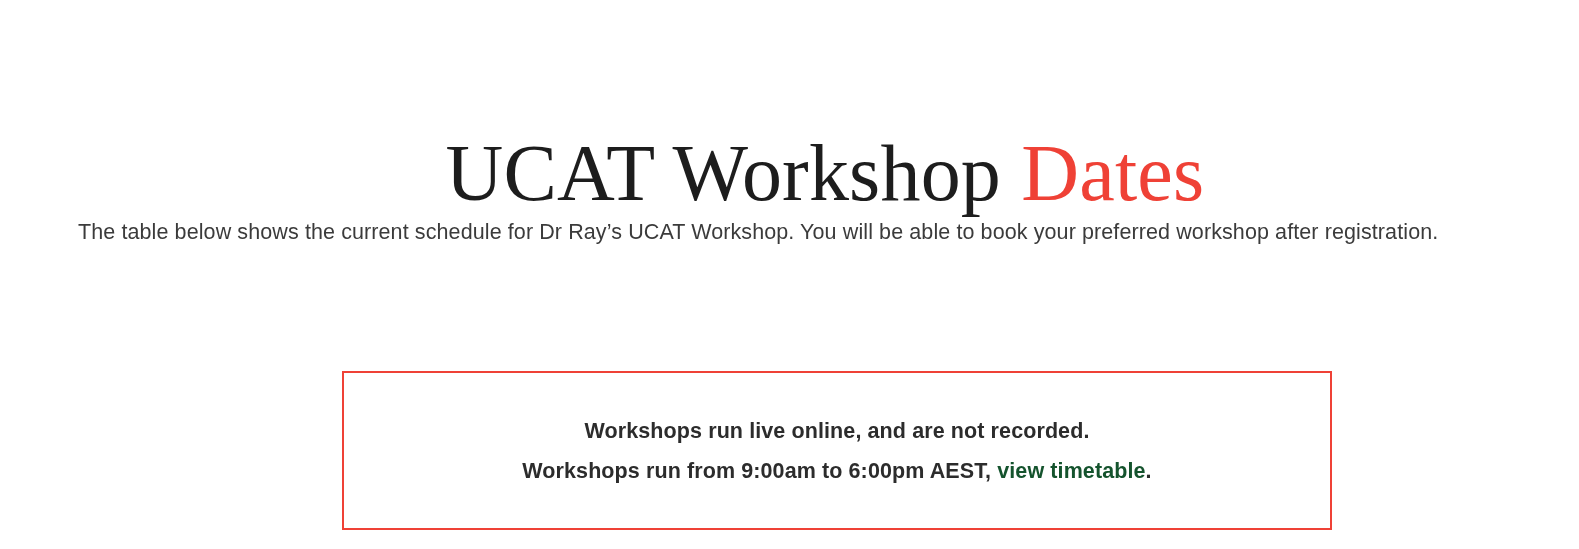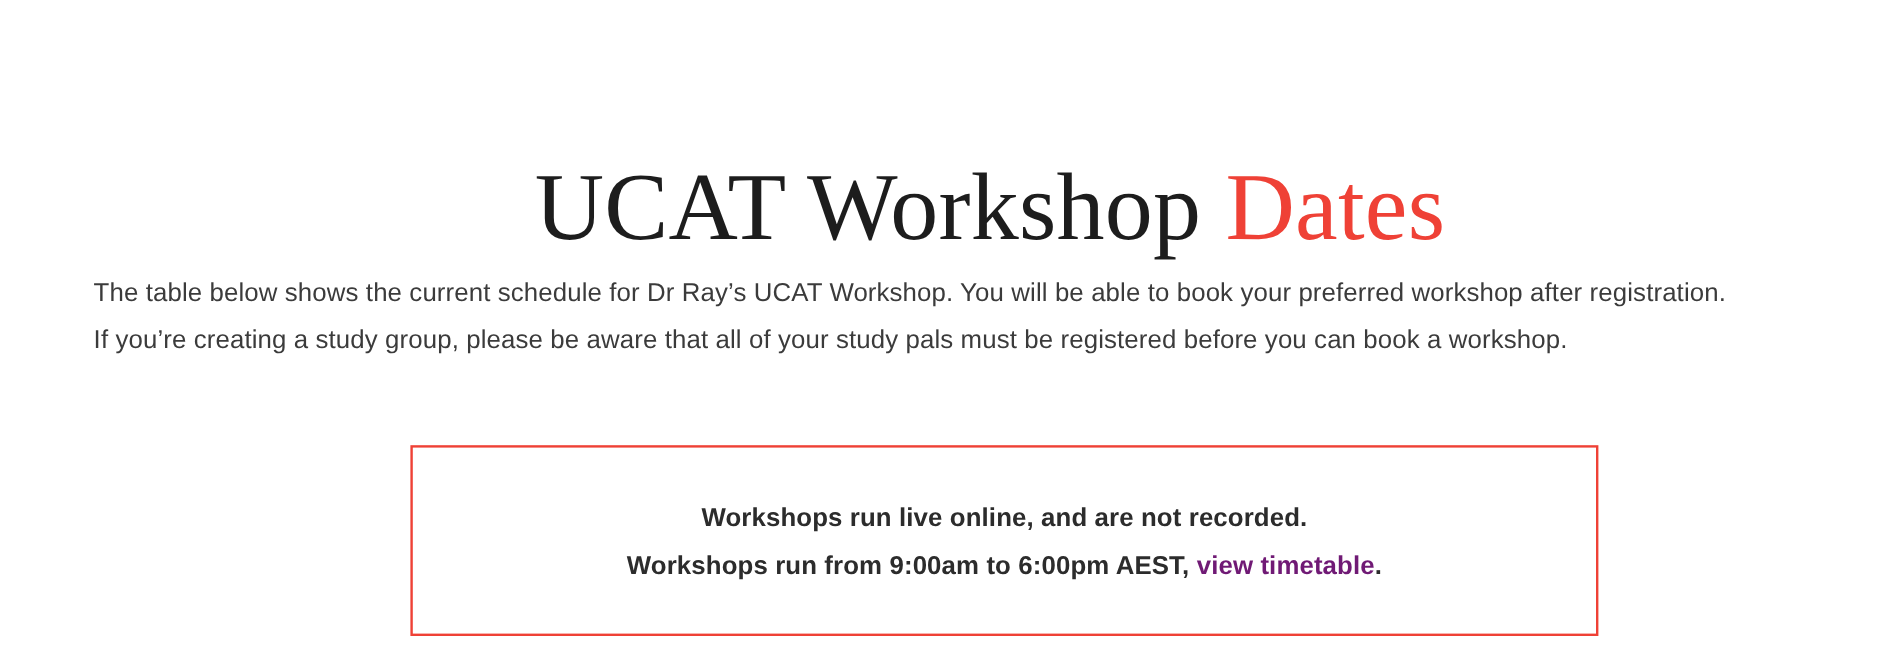--- a/index.html
+++ b/index.html
@@ -44,21 +44,20 @@
   .intro {
     position: absolute;
     left: 78px;
     top: 213px;
     width: 1432px;
     font-size: 21.5px;
     line-height: 39px;
     font-weight: 400;
     color: #3b3b3b;
     letter-spacing: 0.1px;
-    margin-top: 12px;
   }
   .intro p {
     margin: 0;
   }
 
   
   .callout {
     position: absolute;
     left: 330px;
     top: 371px;
@@ -76,38 +75,37 @@
   .callout-line {
     font-size: 21.5px;
     line-height: 40px;
     font-weight: 700;
     color: #2c2c2c;
     text-align: center;
     letter-spacing: 0.1px;
     white-space: nowrap;
   }
   .callout-link {
-    color: #701a75;
+    color: #14532d;
     text-decoration: none;
     font-weight: 700;
     cursor: pointer;
   }
 </style>
 </head>
 <body>
 
 <div class="page">
 
   <h1 class="page-title">
     <span>UCAT Workshop </span><span class="title-accent">Dates</span>
   </h1>
 
   <div class="intro">
     <p>The table below shows the current schedule for Dr Ray’s UCAT Workshop. You will be able to book your preferred workshop after registration.</p>
-    <p>If you’re creating a study group, please be aware that all of your study pals must be registered before you can book a workshop.</p>
   </div>
 
   <div class="callout">
     <div class="callout-line">Workshops run live online, and are not recorded.</div>
     <div class="callout-line"><span>Workshops run from 9:00am to 6:00pm AEST, </span><a class="callout-link" href="#">view timetable</a><span>.</span></div>
   </div>
 
 </div>
 
 </body></html>

